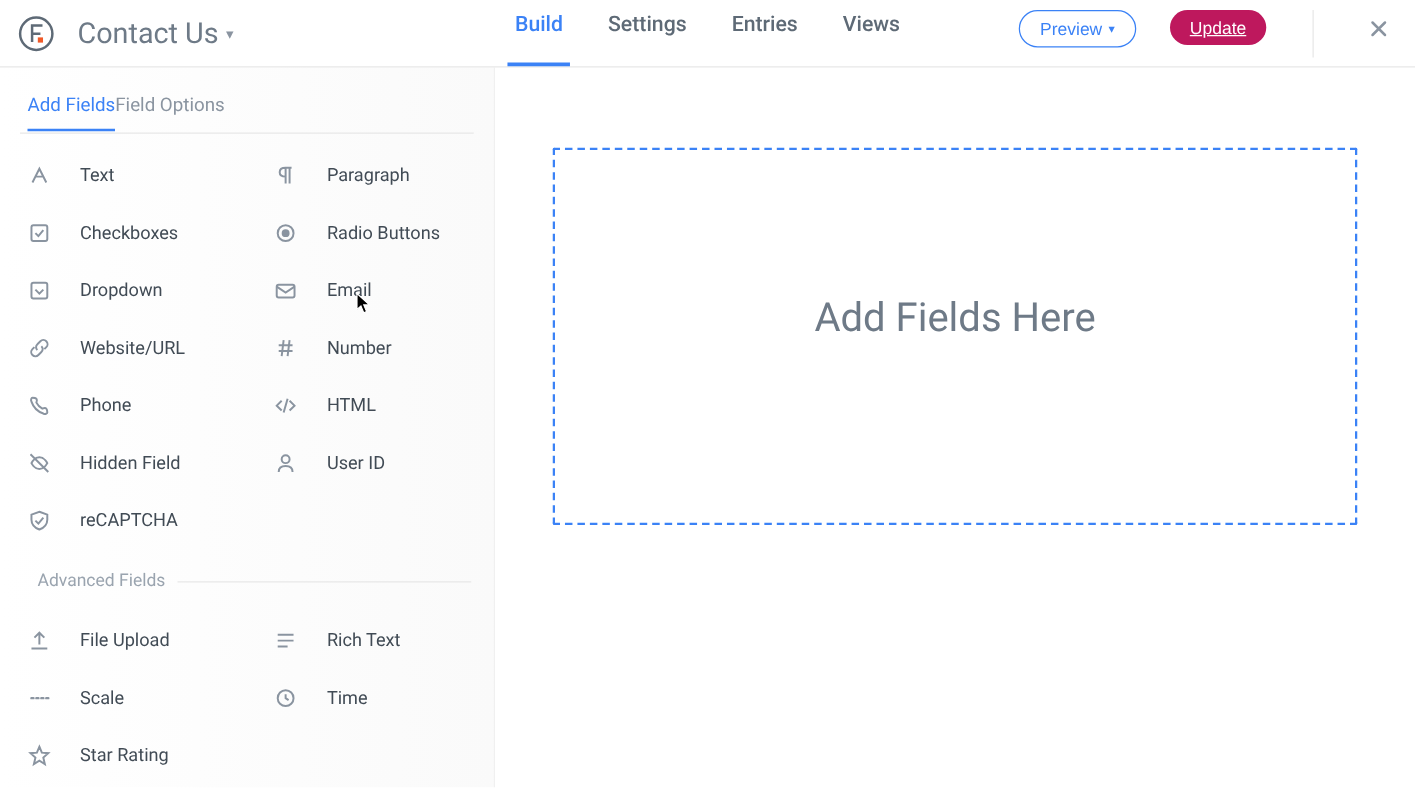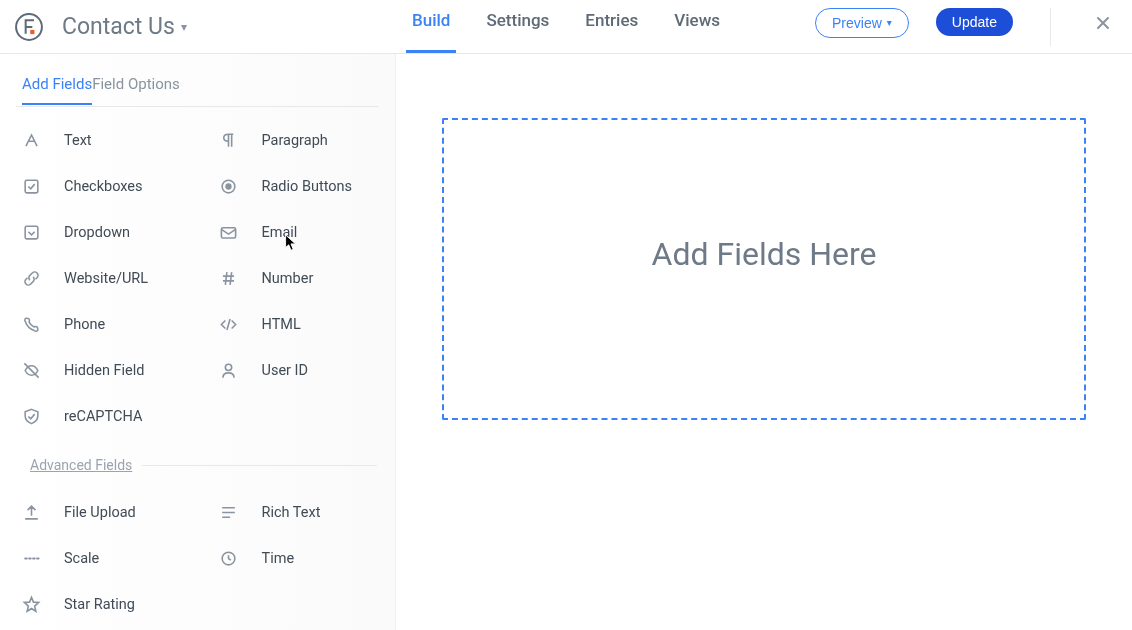--- a/index.html
+++ b/index.html
@@ -97,22 +97,23 @@
     .btn-outline {
       background: #ffffff;
       color: #3b82f6;
       border: 1px solid #3b82f6;
     }
     .btn-outline .caret {
       margin-left: 5px;
       font-size: 10px;
     }
     .btn-primary {
-      background: #1d4ed8;
+      background: #be185d;
       color: #ffffff;
+      text-decoration: underline;
     }
     .divider-v {
       width: 1px;
       height: 38px;
       background: #e8e8e8;
       margin: 0 10px;
     }
     .close-btn {
       width: 30px;
       height: 30px;
@@ -194,21 +195,20 @@
     .section-header {
       display: flex;
       align-items: center;
       padding: 10px 18px 6px 30px;
       margin-top: 8px;
     }
     .section-header-label {
       font-size: 14px;
       color: #9aa4af;
       white-space: nowrap;
-      text-decoration: underline;
     }
     .section-line {
       flex: 1;
       height: 1px;
       background: #e8e8e8;
       margin-left: 10px;
     }
     .canvas {
       flex: 1;
       padding: 64px 46px;

